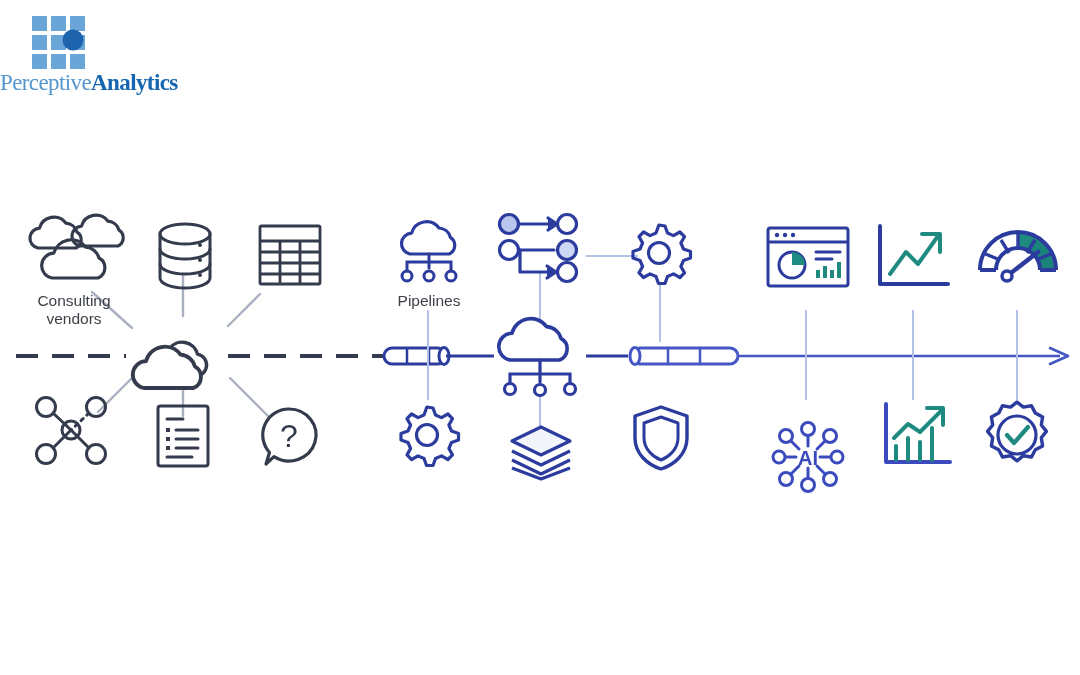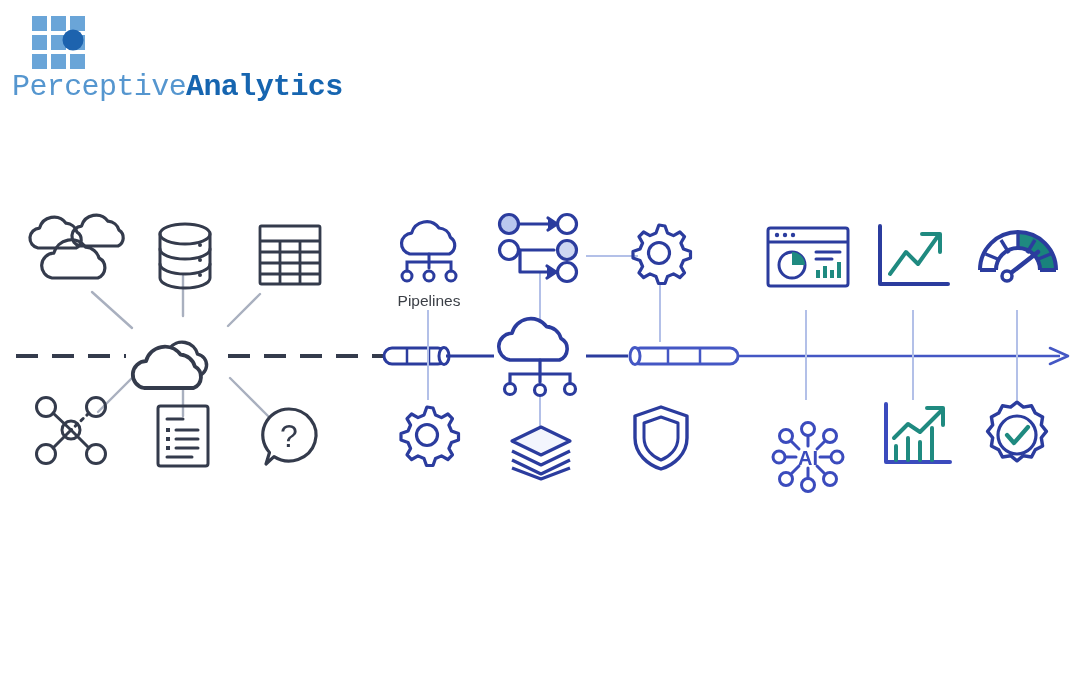--- a/index.html
+++ b/index.html
@@ -10,23 +10,23 @@
     font-family:"Liberation Sans", sans-serif;
     position:relative;
     overflow:hidden;
   }
   .stage { position:absolute; inset:0; width:1080px; height:675px; }
 
   
   .logo-wrap { position:absolute; left:0px; top:8px; width:300px; height:110px; }
   .logo-mark { position:absolute; left:32px; top:8px; width:60px; height:60px; }
   .logo-text {
-    position:absolute; left:12px; top:62px;
-    font-size:30px; letter-spacing:-0.6px; white-space:nowrap;
-    font-family:Liberation Mono, monospace;
+    position:absolute; left:0px; top:62px;
+    font-size:23px; letter-spacing:-0.6px; white-space:nowrap;
+    font-family:Liberation Serif, serif;
   }
   .logo-text .lt-light { color:#5596cf; font-weight:400; }
   .logo-text .lt-bold  { color:#1665b0; font-weight:700; }
 
   
   .icon { position:absolute; }
   .icon svg { display:block; overflow:visible; }
 
   .cap {
     position:absolute; text-align:center;
@@ -120,20 +120,22 @@
 
   <div class="icon" style="left:22px; top:212px;">
     <svg width="102" height="72" viewBox="0 0 102 72">
       <g fill="none" stroke="#343b4c" stroke-width="3.2" stroke-linejoin="round" stroke-linecap="round">
         <path d="M16 36 a10 10 0 0 1 1.5 -19.8 a15 15 0 0 1 26.5 -5 a12 12 0 0 1 11 9 a9 9 0 0 1 -1 15.8 Z"></path>
         <path d="M58 34 a10 10 0 0 1 1.5 -19.8 a15 15 0 0 1 26.5 -5 a12 12 0 0 1 11 9 a9 9 0 0 1 -1 15.8 Z"></path>
         <path d="M30 66 a12.5 12.5 0 0 1 1.8 -24.8 a18 18 0 0 1 32 -6 a14.5 14.5 0 0 1 13.2 10.8 a11 11 0 0 1 -1.2 20 Z"></path>
       </g>
     </svg>
   </div>
+  <div class="cap" style="left:10px; top:292px; width:128px;">Consulting
+vendors</div>
 
   <div class="icon" style="left:156px; top:222px;">
     <svg width="58" height="68" viewBox="0 0 58 68">
       <g fill="none" stroke="#343b4c" stroke-width="3" stroke-linecap="round">
         <ellipse cx="29" cy="12" rx="25" ry="10"></ellipse>
         <path d="M4 12 V56 a25 10 0 0 0 50 0 V12"></path>
         <path d="M4 27 a25 10 0 0 0 50 0"></path>
         <path d="M4 42 a25 10 0 0 0 50 0"></path>
       </g>
       <circle cx="44" cy="23" r="2" fill="#343b4c"></circle>

